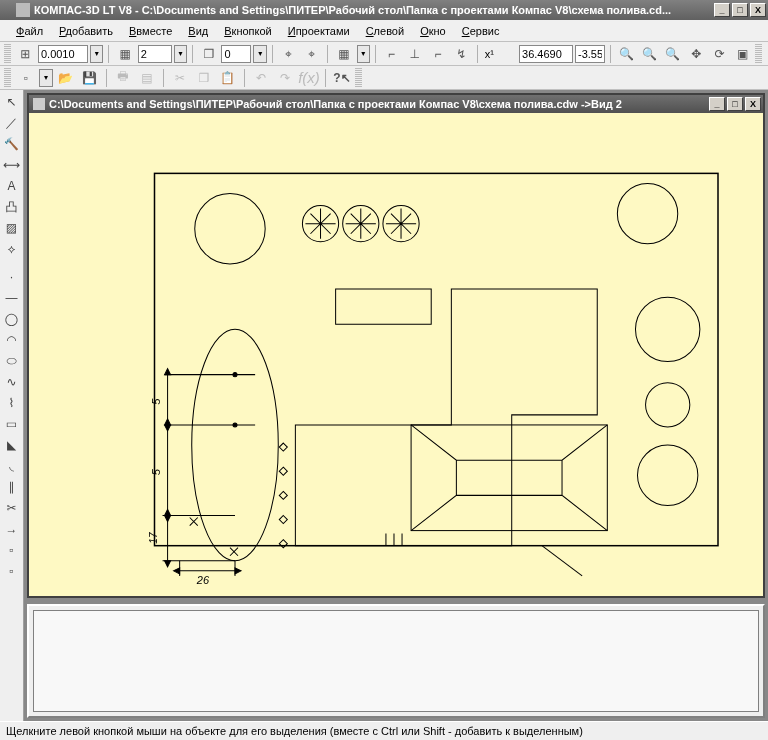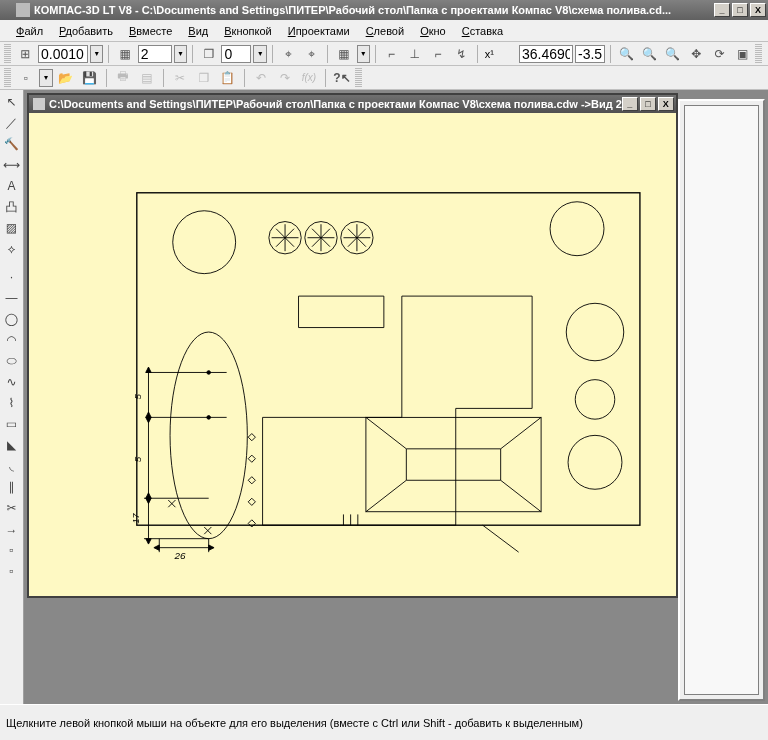--- a/index.html
+++ b/index.html
@@ -67,21 +67,21 @@
     cursor: pointer;
     color: #555;
     font-size: 12px;
   }
   .tb-sep { width:1px; height:18px; background:#b0b0b0; margin:0 3px;}
   .tb-field {
     height: 18px;
     border: 1px solid #888;
     background: #fff;
     padding: 0 2px;
-    font-size: 14px;
+    font-size: 11px;
     width: 50px;
   }
   .tb-drop {
     height:18px; width:14px; border:1px solid #888; background:#e8e8e8;
     display:flex;align-items:center;justify-content:center;font-size:8px;cursor:pointer;
   }
   .workspace {
     flex: 1;
     display: flex;
     background: #808080;
@@ -101,20 +101,21 @@
     width: 20px; height: 20px;
     display:flex; align-items:center; justify-content:center;
     cursor:pointer; color:#444; font-size:12px;
   }
   .mdi-area {
     flex: 1;
     position: relative;
     background: #888;
     padding: 3px;
     display:flex;
+    flex-direction:column;
   }
   .doc-window {
     background:#fff;
     border: 2px solid #404040;
     display:flex;
     flex-direction:column;
     flex: 0 0 auto;
     height: 505px;
   }
   .doc-titlebar {
@@ -142,21 +143,21 @@
     border:2px solid #808080;
     border-top-color:#fff;
     border-left-color:#fff;
   }
   .inner-panel{
     margin:4px; height:calc(100% - 8px);
     border:1px solid #808080;
     background:#f8f8f8;
   }
   .statusbar {
-    height: 36px;
+    height: 19px;
     background: #efefef;
     border-top: 1px solid #fff;
     display:flex; align-items:center;
     padding: 9px 6px;
     font-size: 11px;
   }
   .tb-handle { width:7px; height:20px; background:repeating-linear-gradient(#bbb,#bbb 1px,#eee 1px,#eee 2px); margin-right:2px;}
 </style>
 </head>
 <body>
@@ -173,21 +174,21 @@
 
 <div class="menubar">
   <div class="menu-item"><span class="u">Ф</span><span>айл</span></div>
   <div class="menu-item"><span class="u">Р</span><span>добавить</span></div>
   <div class="menu-item"><span class="u">В</span><span>вместе</span></div>
   <div class="menu-item"><span class="u">В</span><span>ид</span></div>
   <div class="menu-item"><span class="u">В</span><span>кнопкой</span></div>
   <div class="menu-item"><span class="u">И</span><span>проектами</span></div>
   <div class="menu-item"><span class="u">С</span><span>левой</span></div>
   <div class="menu-item"><span class="u">О</span><span>кно</span></div>
-  <div class="menu-item"><span class="u">С</span><span>ставка</span></div>
+  <div class="menu-item"><span class="u">С</span><span>ервис</span></div>
 </div>
 
 <div class="toolbar">
   <div class="tb-handle"></div>
   <div class="tb-btn">⊞</div>
   <input class="tb-field" value="0.0010" style="">
   <div class="tb-drop">▾</div>
   <div class="tb-sep"></div>
   <div class="tb-btn">▦</div>
   <input class="tb-field" style="width: 34px;" value="2">
@@ -230,21 +231,21 @@
   <div class="tb-sep"></div>
   <div class="tb-btn" style="color:#bbb">🖶</div>
   <div class="tb-btn" style="color:#bbb">▤</div>
   <div class="tb-sep"></div>
   <div class="tb-btn" style="color:#bbb">✂</div>
   <div class="tb-btn" style="color:#bbb">❐</div>
   <div class="tb-btn" style="color:#bbb">📋</div>
   <div class="tb-sep"></div>
   <div class="tb-btn" style="color:#bbb">↶</div>
   <div class="tb-btn" style="color:#bbb">↷</div>
-  <div class="tb-btn" style="color:#bbb;font-size:10px;font-style:italic">f(x)</div>
+  <div class="tb-btn" style="color:#bbb;font-size:15px;font-style:italic">f(x)</div>
   <div class="tb-sep"></div>
   <div class="tb-btn" style="font-weight:bold"><span>?</span>↖</div>
   <div class="tb-handle"></div>
 </div>
 
 <div class="workspace">
   <div class="left-palette">
     <div class="pal-btn">↖</div>
     <div class="pal-btn">／</div>
     <div class="pal-btn">🔨</div>

